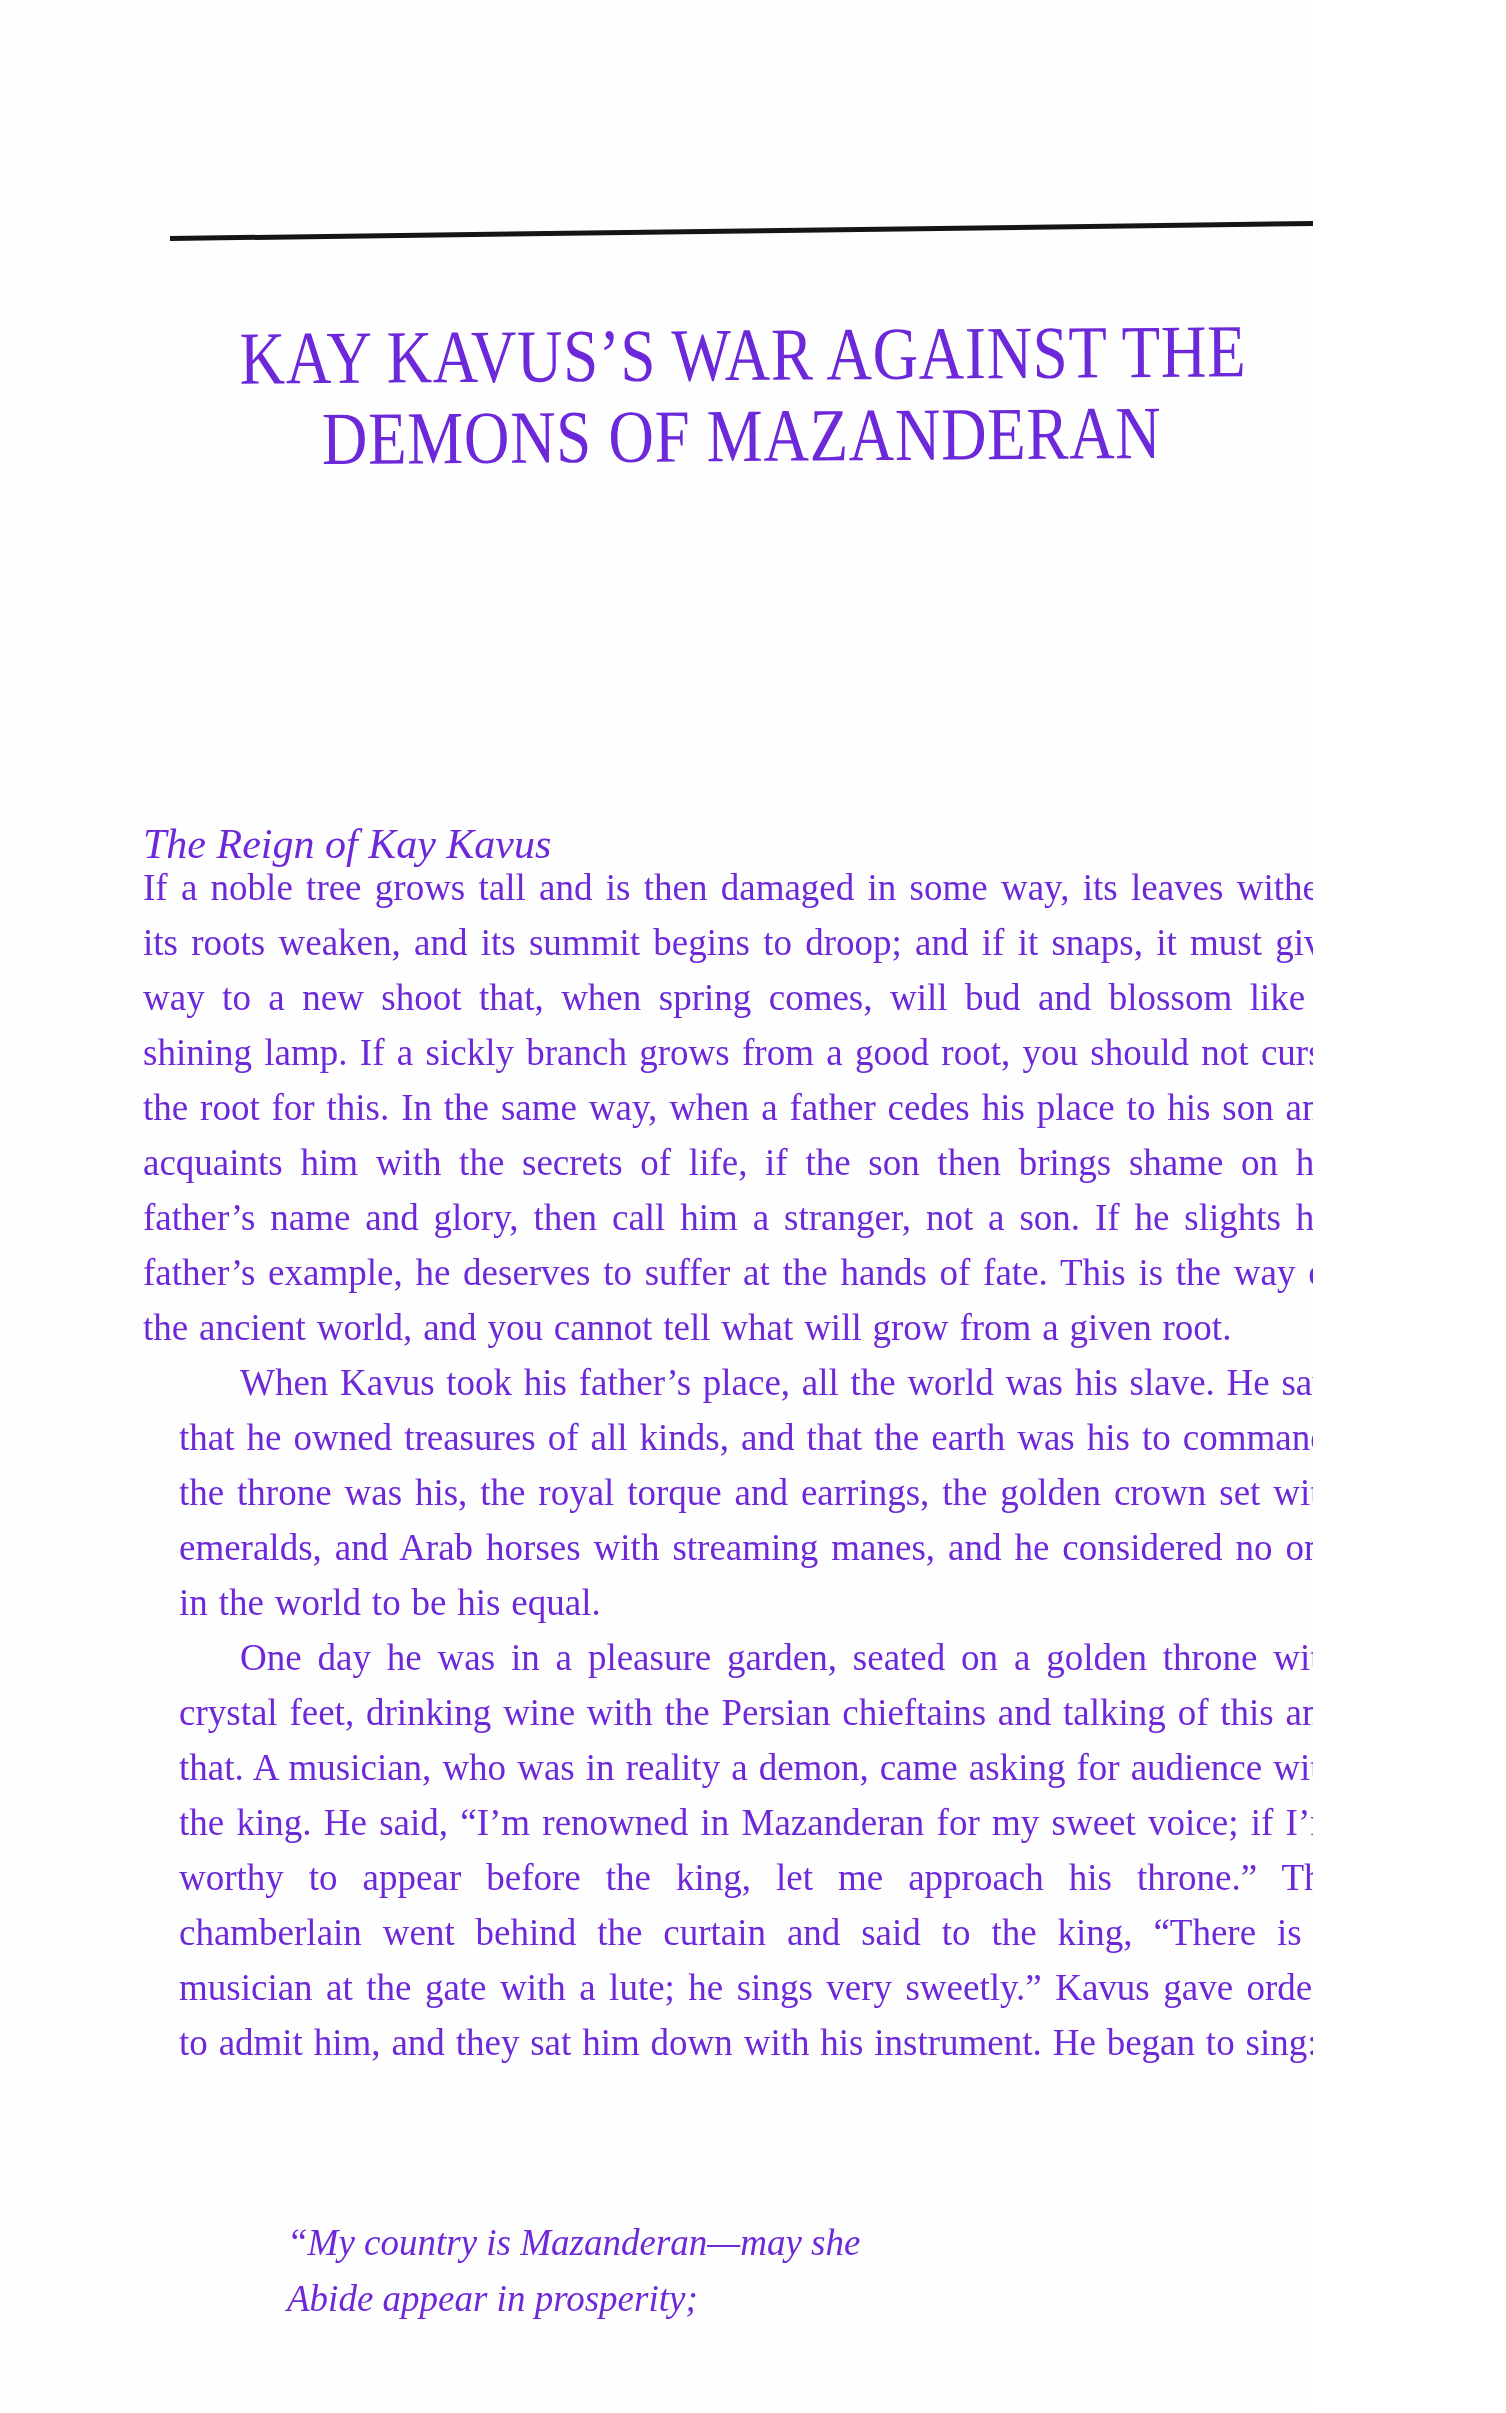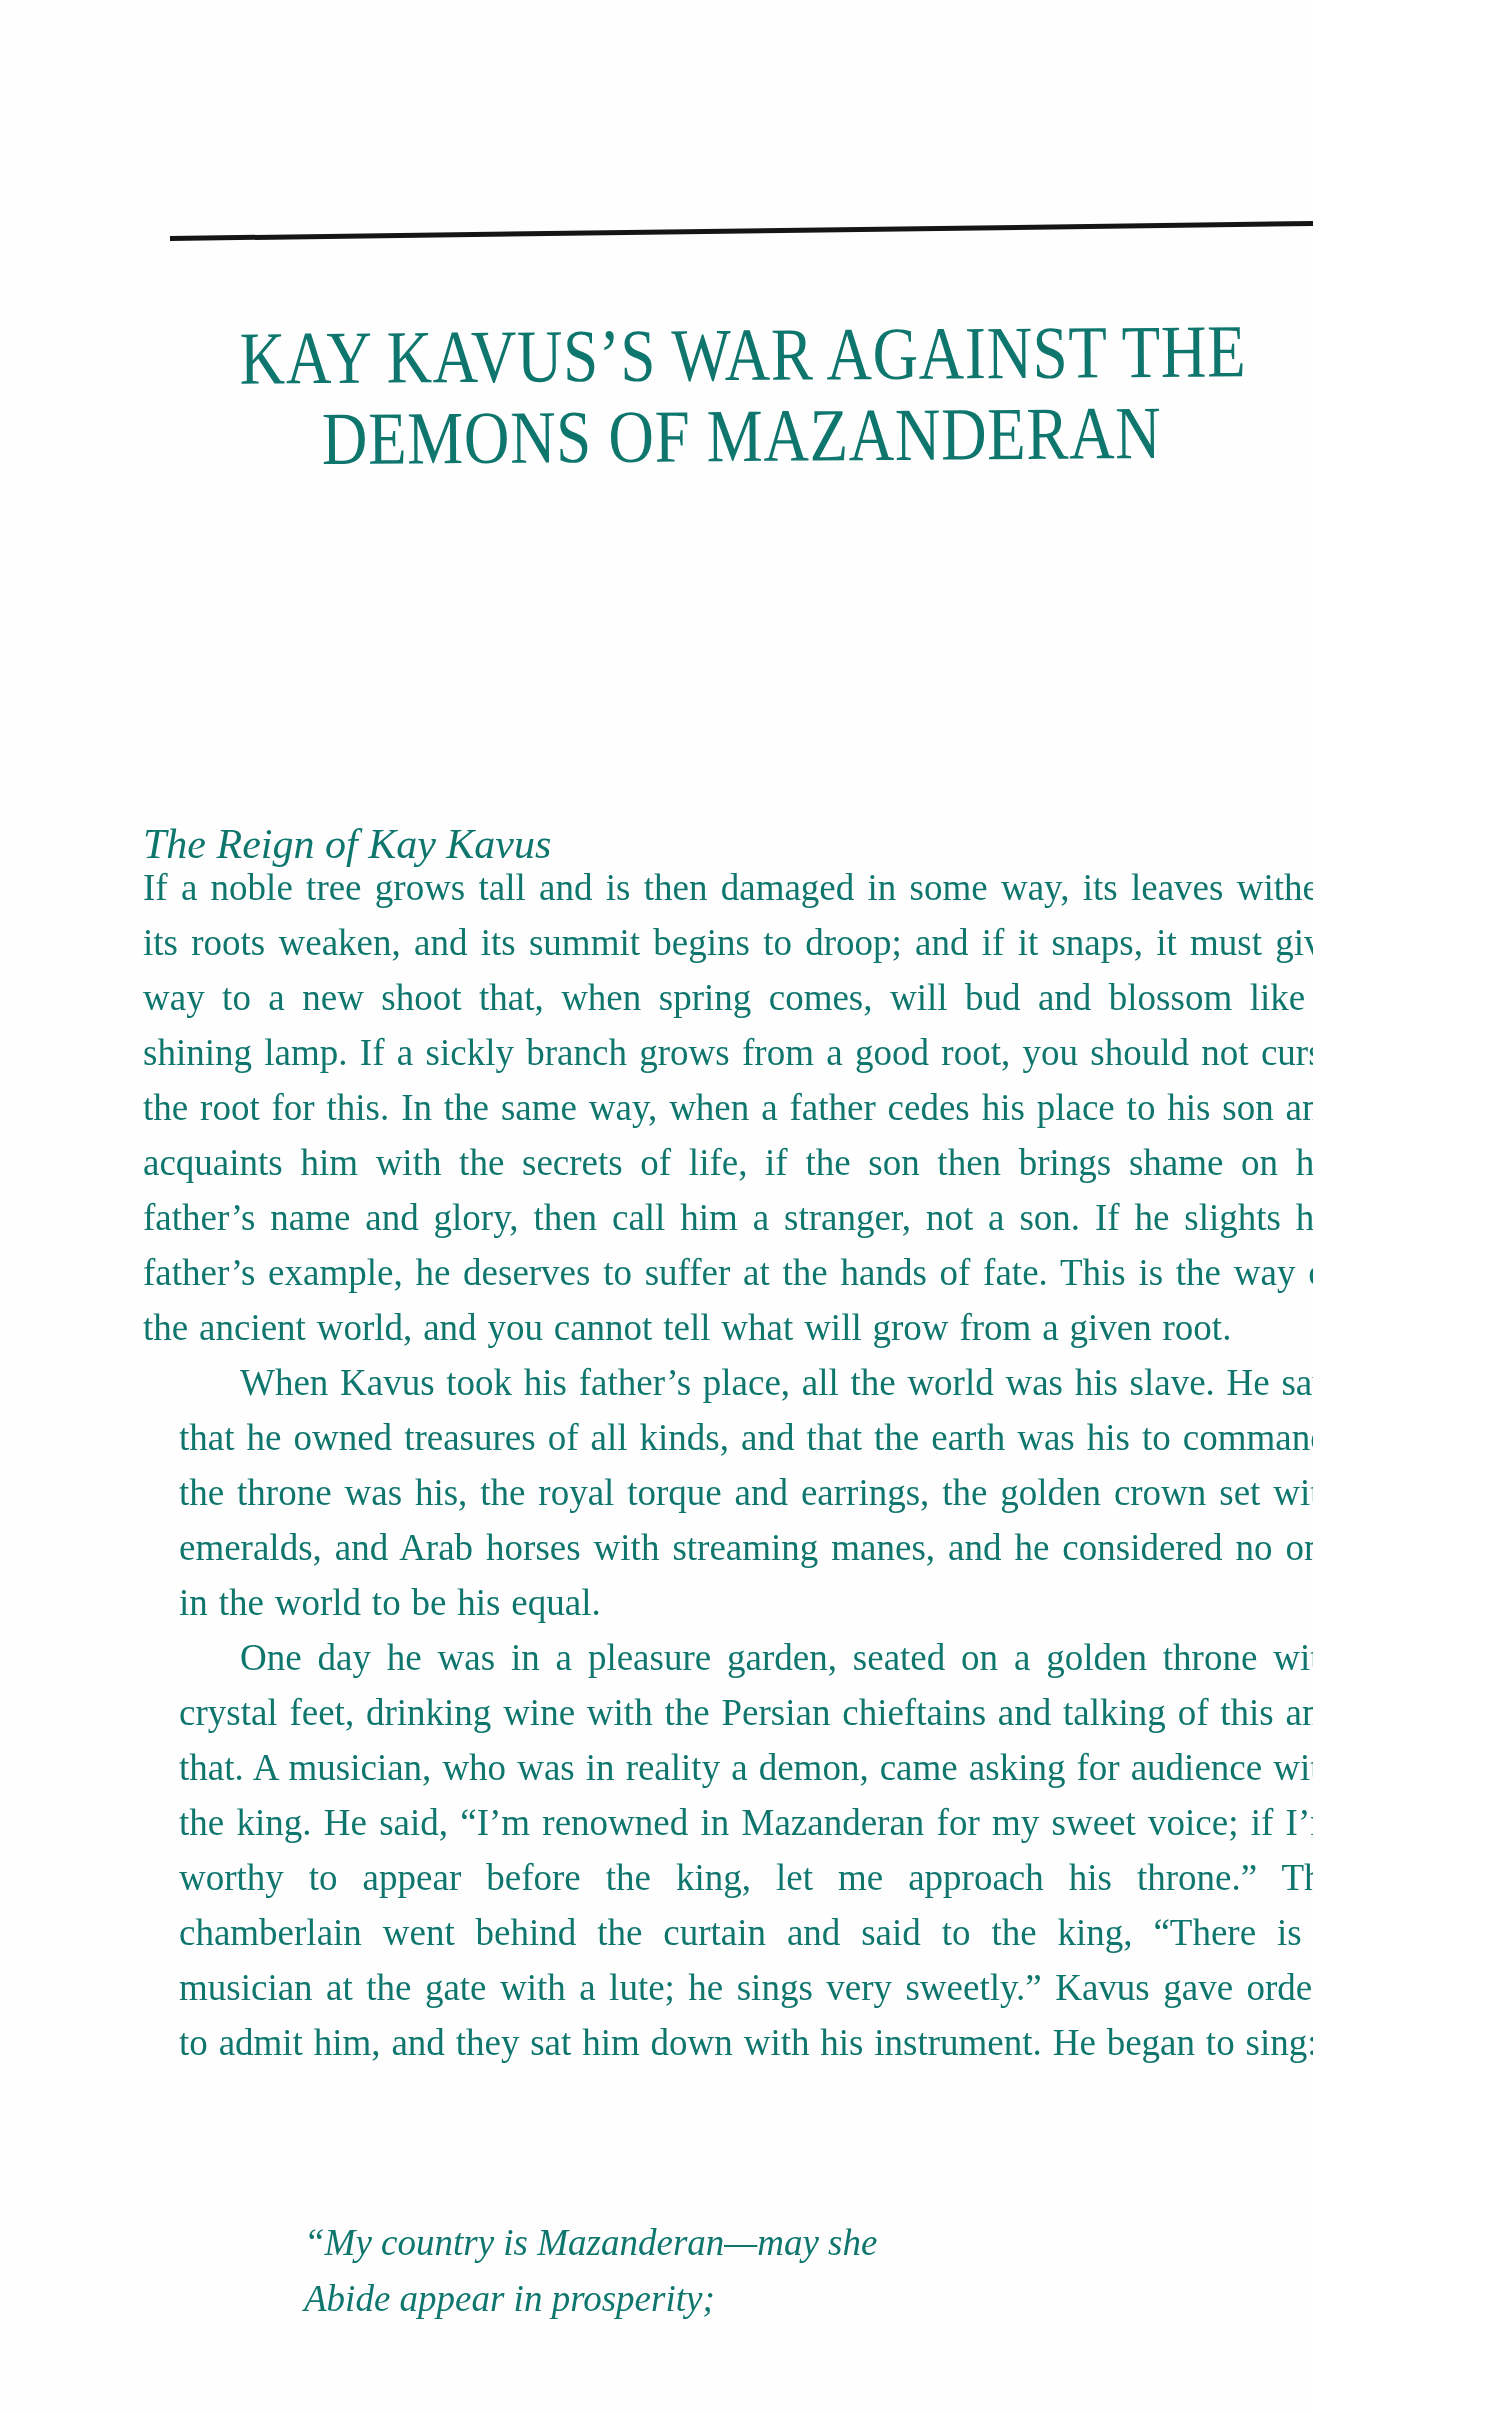--- a/index.html
+++ b/index.html
@@ -5,21 +5,21 @@
   html, body {
     margin: 0;
     padding: 0;
     background: #ffffff;
   }
   .page {
     position: relative;
     width: 1313px;
     height: 2413px;
     background: #fefefe;
-    color: #0f766e;
+    color: #6d28d9;
     font-family: "Liberation Serif", serif;
     overflow: hidden;
   }
   .rule {
     position: absolute;
     left: 170px;
     top: 236px;
     width: 1161px;
     height: 4.7px;
     background: #151515;
@@ -66,21 +66,21 @@
   .body-text p {
     margin: 0;
     padding: 0;
   }
   .body-text p.indent {
     text-indent: 61px;
     margin-left: 36px;
   }
   .verse {
     position: absolute;
-    left: 304px;
+    left: 287px;
     top: 2215px;
     font-style: italic;
     font-size: 37px;
     line-height: 56px;
   }
   .verse .verse-line {
     display: block;
   }
 </style>
 </head>

